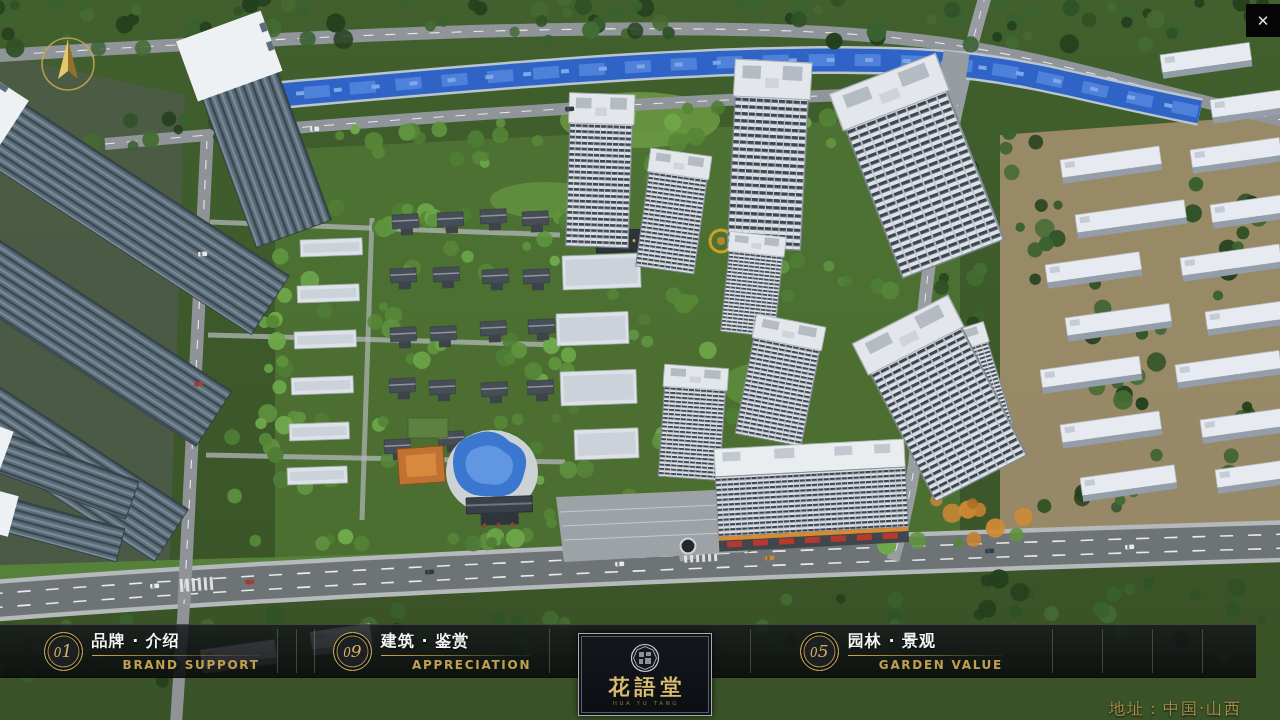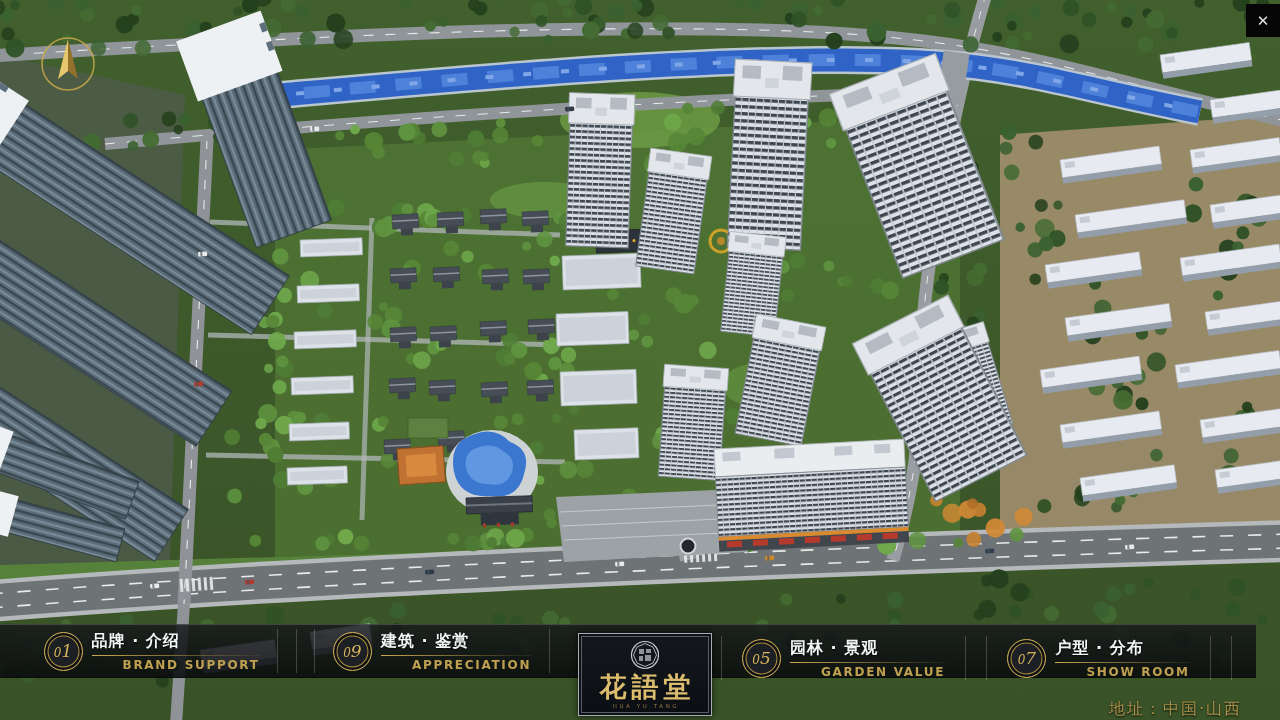--- a/index.html
+++ b/index.html
@@ -16,21 +16,21 @@
              cursor:pointer;padding:0;}
 
   
   .bar{position:absolute;left:0;top:624px;width:1256px;height:54px;
        background:linear-gradient(180deg,rgba(22,24,27,.84),rgba(8,10,12,.88));
        border-top:1px solid rgba(255,255,255,.22);
        border-bottom:1px solid rgba(0,0,0,.65);
        display:flex;box-sizing:border-box;z-index:20;}
   .nav-group{display:flex;align-items:center;justify-content:space-evenly;height:100%;box-sizing:border-box;}
   .nav-group.left{width:578px;padding-left:26px;}
-  .nav-group.right{width:566px;padding-right:4px;margin-top:7px;}
+  .nav-group.right{width:566px;padding-right:4px;}
   .nav-gap{width:136px;}
   .vdiv{width:1px;height:44px;background:rgba(255,255,255,.2);}
   .nav-item{display:flex;align-items:center;gap:9px;cursor:pointer;}
   .badge{width:37px;height:37px;border-radius:50%;border:1px solid #d4b25c;
          background:radial-gradient(circle,#1c2024 55%,#0d1013);
          box-shadow:inset 0 0 0 2.5px #0d1013, inset 0 0 0 3.5px #b0903f;
          display:flex;align-items:center;justify-content:center;flex:0 0 auto;}
   .num{display:block;font-family:"DejaVu Serif","Liberation Serif",serif;font-style:italic;
        font-size:17px;color:#d6b35c;line-height:1;}
   .num::first-letter{font-size:12px;}
@@ -40,21 +40,21 @@
   .rule{height:1px;margin:3px 0 2px;background:linear-gradient(90deg,#caa94e 0%,rgba(202,169,78,.1) 95%);}
   .en{font-size:12px;font-weight:bold;color:#bfa050;letter-spacing:1.7px;white-space:nowrap;padding-left:31px;}
 
   
   .logo-panel{position:absolute;left:578px;top:633px;width:134px;height:83px;z-index:25;
               background:linear-gradient(180deg,#14181d,#0b0e12);
               border:1px solid #a8adb4;
               box-shadow:inset 0 0 0 2px #0e1216, inset 0 0 0 3px #595f66, 0 0 6px rgba(0,0,0,.7);
               display:flex;flex-direction:column;align-items:center;justify-content:center;
               gap:3px;cursor:pointer;box-sizing:border-box;}
-  .logo-title{font-family:"DejaVu Serif","Liberation Serif",serif;font-weight:bold;font-size:27px;
+  .logo-title{font-family:"DejaVu Serif","Liberation Serif",serif;font-weight:bold;font-size:21px;
               color:#dcbd6e;letter-spacing:5px;padding-left:5px;line-height:1;}
   .logo-sub{font-size:5.5px;letter-spacing:2.6px;color:#8f7a40;padding-left:2px;}
 
   .address{position:absolute;right:38px;top:699px;z-index:30;font-size:16px;color:#a9904b;
            letter-spacing:2px;text-shadow:0 1px 2px rgba(0,0,0,.9);}
 </style>
 </head>
 <body>
 
 <div class="stage">
@@ -1018,30 +1018,20 @@
       <span class="num">05</span>
     </div>
     <div class="labels">
       <div class="zh">园林 · 景观</div>
       <div class="rule"></div>
       <div class="en">GARDEN VALUE</div>
     </div>
   </div>
 <div class="vdiv"></div>
 <div class="vdiv"></div>
-  <div class="nav-item">
-    <div class="badge">
-      <span class="num">07</span>
-    </div>
-    <div class="labels">
-      <div class="zh">户型 · 分布</div>
-      <div class="rule"></div>
-      <div class="en">SHOW ROOM</div>
-    </div>
-  </div>
 <div class="vdiv"></div>
 <div class="vdiv"></div>
       </div>
   </div>
 
   <div class="logo-panel">
     <svg width="30" height="30" viewBox="0 0 30 30">
       <circle cx="15" cy="15" r="13.5" fill="#14181d" stroke="#c8ccd2" stroke-width="1.2"></circle>
       <polygon points="15,3.5 23,7 26.5,15 23,23 15,26.5 7,23 3.5,15 7,7" fill="none" stroke="#aeb3ba" stroke-width="1"></polygon>
       <rect x="9" y="9" width="5" height="5" fill="#9aa0a7" opacity=".9"></rect>

